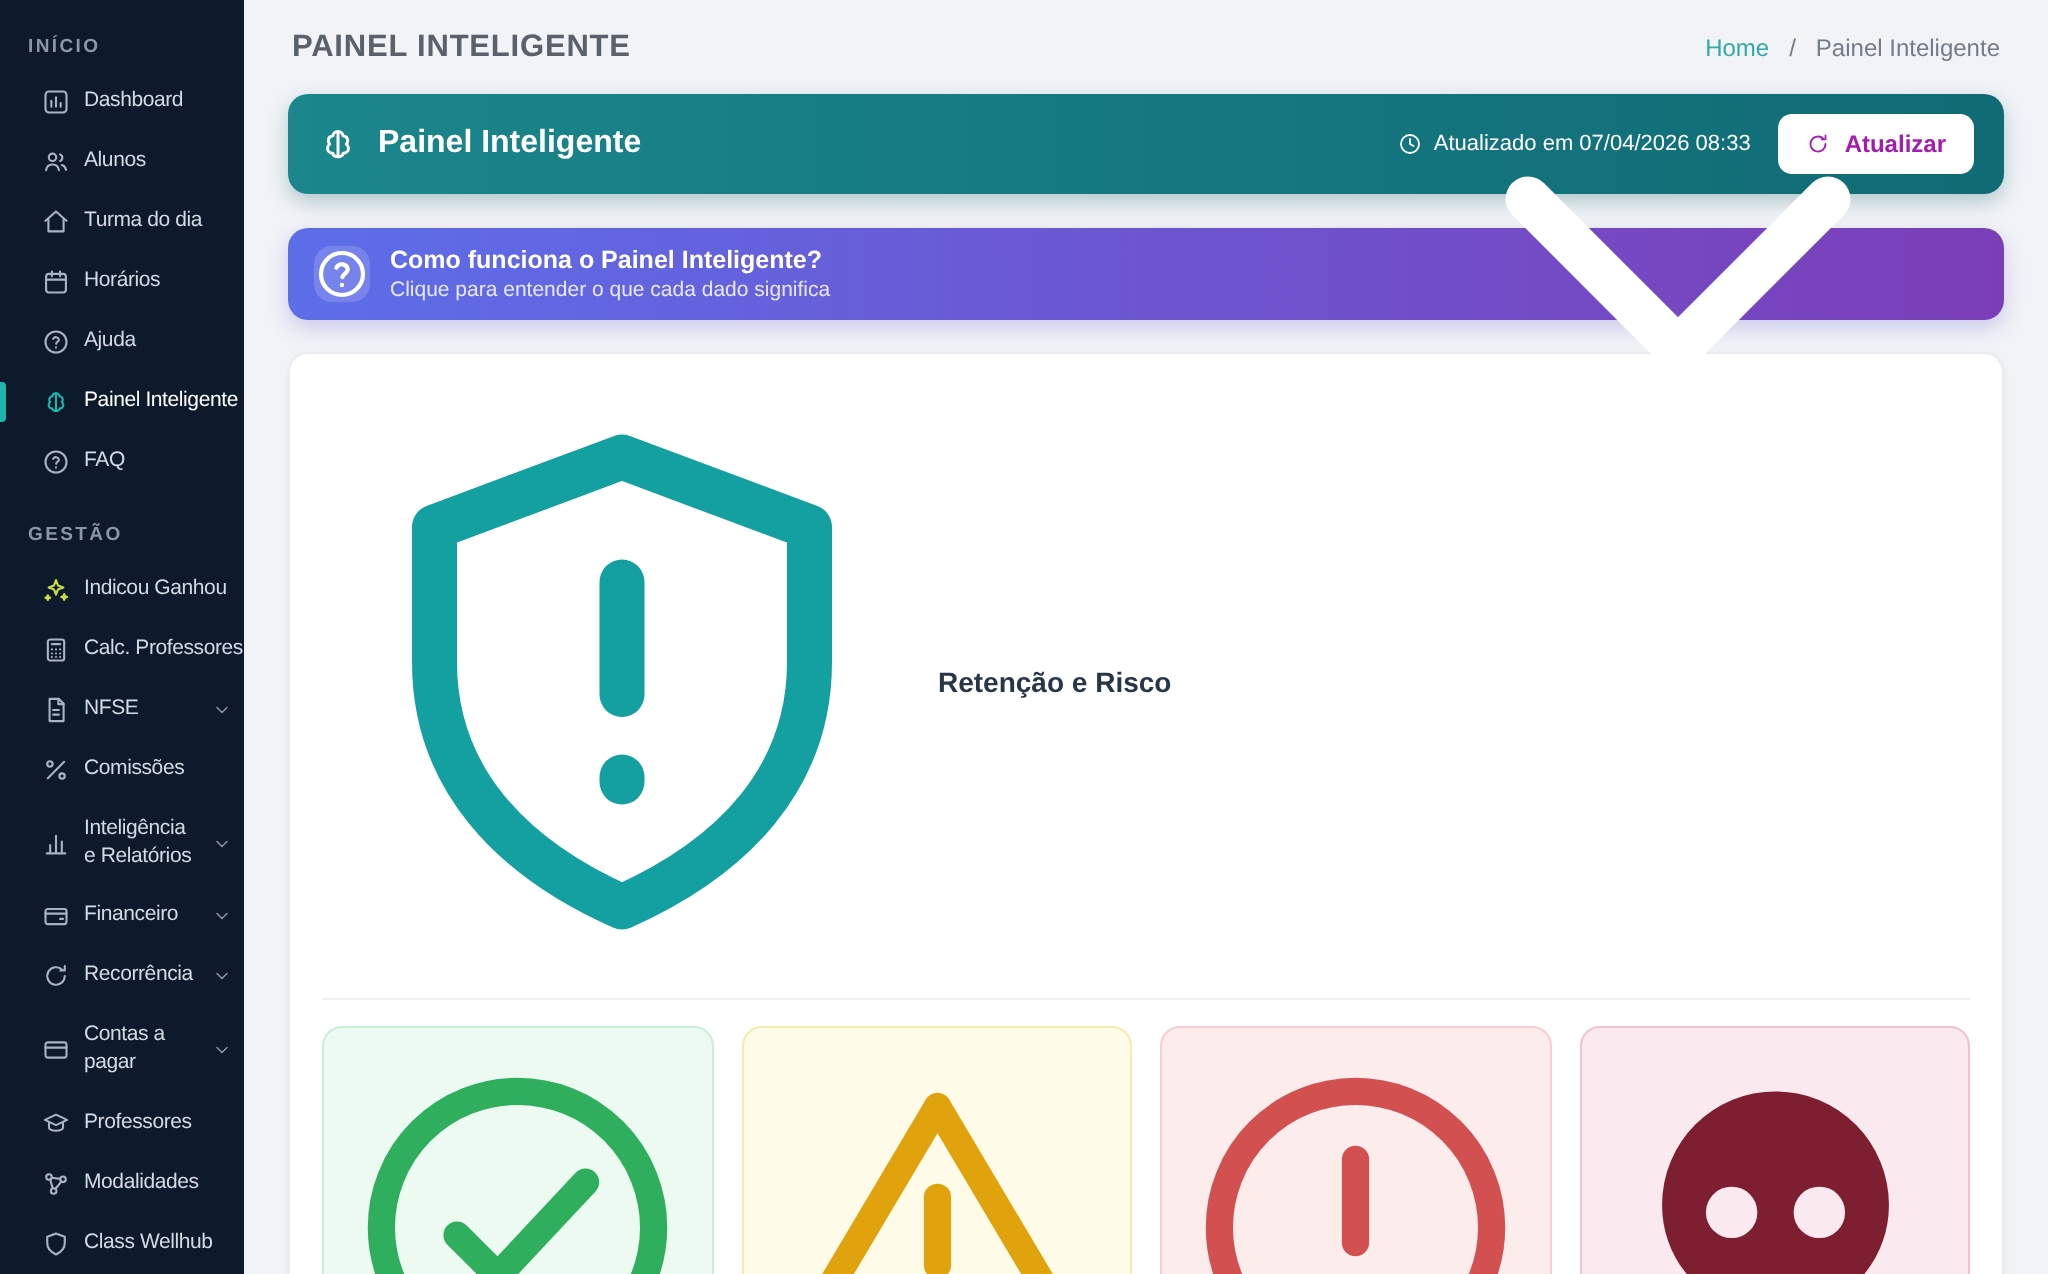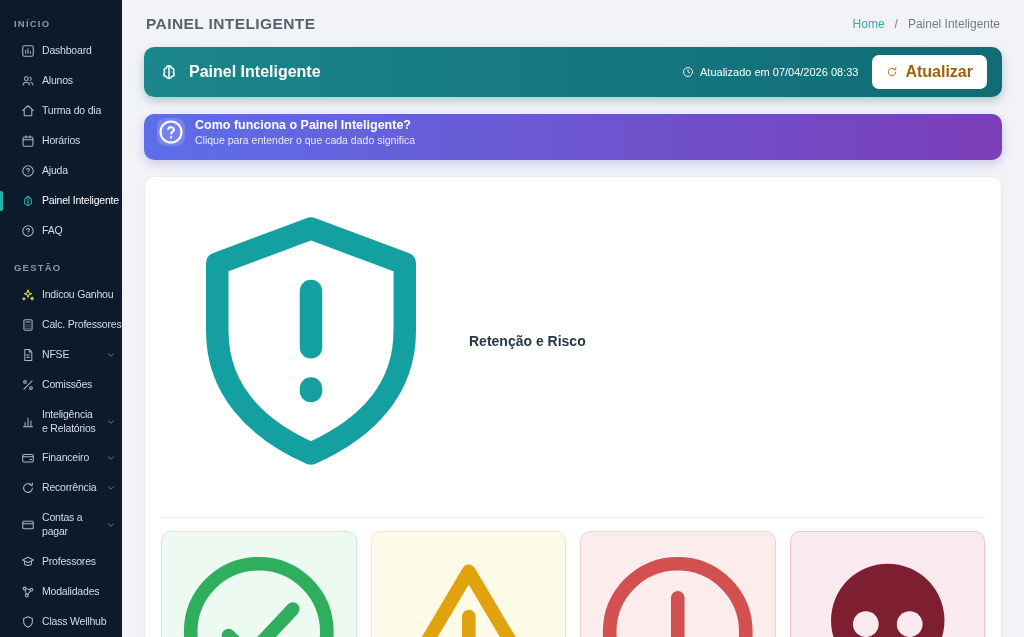--- a/index.html
+++ b/index.html
@@ -34,42 +34,42 @@
   .banner-teal { margin-top:4px; height:50px; border-radius:10px;
     background:linear-gradient(90deg,#1b868c,#106b75);
     display:flex; align-items:center; justify-content:space-between; padding:0 15px; color:#fff;
     box-shadow:0 4px 10px rgba(15,90,98,.28); }
   .bt-left { display:flex; align-items:center; gap:10px; font-size:16px; font-weight:bold; }
   .bt-left .ico { width:20px; height:20px; display:flex; }
   .bt-left .ico svg { width:20px; height:20px; }
   .bt-right { display:flex; align-items:center; gap:14px; }
   .bt-updated { display:flex; align-items:flex-end; gap:6px; font-size:11px; }
   .bt-updated .ico, .bt-updated .ico svg { width:12px; height:12px; display:flex; }
-  .btn-refresh { display:flex; align-items:center; gap:7px; background:#fff; color:#a16207;
-    font-family:inherit; font-weight:bold; font-size:16px; border:none; border-radius:7px; padding:8px 14px; cursor:pointer; }
+  .btn-refresh { display:flex; align-items:center; gap:7px; background:#fff; color:#a21caf;
+    font-family:inherit; font-weight:bold; font-size:12px; border:none; border-radius:7px; padding:8px 14px; cursor:pointer; }
   .btn-refresh .ico, .btn-refresh .ico svg { width:12px; height:12px; display:flex; }
 
   
   .banner-purple { margin-top:17px; height:46px; border-radius:10px;
     background:linear-gradient(90deg,#5d6ee9,#7b3eb8);
-    display:flex; align-items:flex-start; padding:4px 13px; color:#fff; cursor:pointer;
+    display:flex; align-items:center; padding:4px 13px; color:#fff; cursor:pointer;
     box-shadow:0 4px 10px rgba(93,80,200,.25); }
   .bp-ico { width:28px; height:28px; border-radius:9px; background:rgba(255,255,255,.16);
     display:flex; align-items:center; justify-content:center; margin-right:10px; flex-shrink:0; }
   .bp-ico svg { width:15px; height:15px; }
   .bp-title { font-size:12.5px; font-weight:bold; }
   .bp-sub { font-size:10.5px; opacity:.85; margin-top:2px; }
   .bp-chev { margin-left:auto; display:flex; }
   .bp-chev svg { width:14px; height:14px; }
 
   
   .card { margin-top:16px; background:#fff; border:1px solid #e9ecf0; border-radius:10px;
     box-shadow:0 1px 3px rgba(30,40,60,.05); }
   .retention-card { padding:14px 16px 16px 16px; }
-  .sec-head { display:flex; align-items:center; gap:8px; padding-bottom:26px; border-bottom:1px solid #eef0f3; }
+  .sec-head { display:flex; align-items:center; gap:8px; padding-bottom:8px; border-bottom:1px solid #eef0f3; }
   .sec-head .ico { color:#14a0a0; display:flex; }
   .sec-head .ico svg { width:17px; height:17px; }
   .sec-title { font-size:14px; font-weight:bold; color:#273748; }
 
   .stats { display:grid; grid-template-columns:repeat(4,1fr); gap:14px; margin-top:13px; }
   .stat { border-radius:10px; border:1px solid; text-align:center; padding:9px 6px 10px 6px; }
   .stat .stat-ico { display:inline-flex; }
   .stat .stat-ico svg { width:17px; height:17px; }
   .stat.green { background:#ecfaf1; border-color:#c9efd8; }
   .stat.green .stat-ico { color:#2fae5d; }

